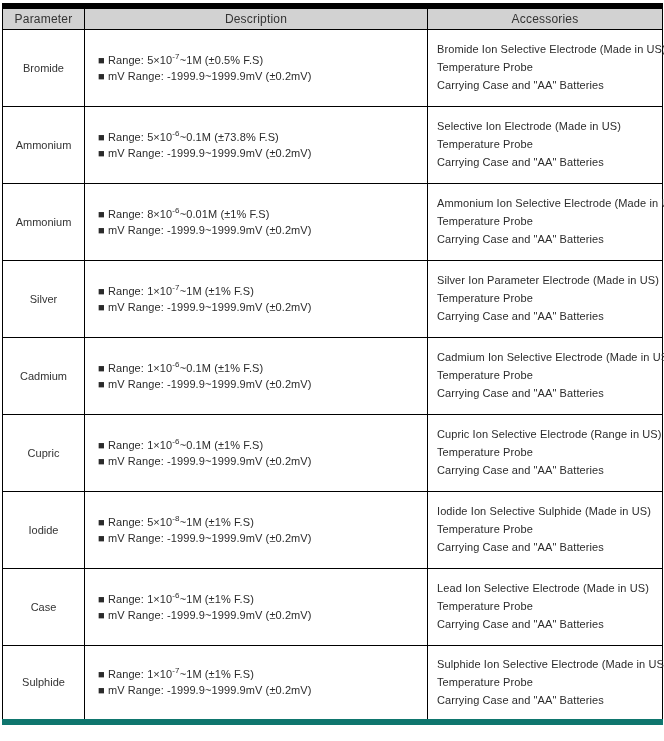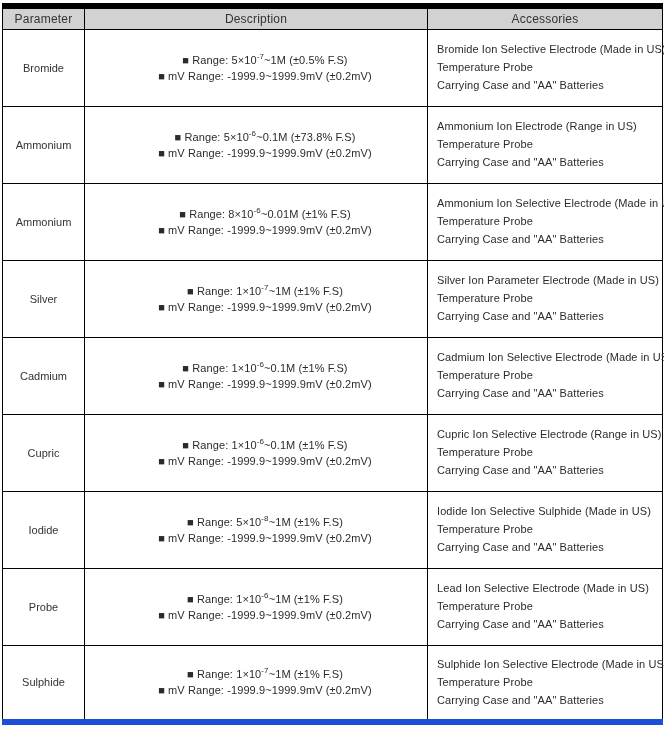--- a/index.html
+++ b/index.html
@@ -13,21 +13,21 @@
   .sheet {
     width: 664px;
     height: 741px;
     padding: 3px 2px 0 2px;
     background: #ffffff;
   }
   table.spec {
     width: 660px;
     border-collapse: collapse;
     border-top: 6px solid #000000;
-    border-bottom: 6px solid #1d4ed8;
+    border-bottom: 6px solid #0f766e;
     table-layout: fixed;
   }
   table.spec th, table.spec td {
     border: 1px solid #000000;
   }
   col.c-param { width: 82px; }
   col.c-desc  { width: 343px; }
   col.c-acc   { width: 235px; }
   th {
     background: #d2d2d2;
@@ -38,23 +38,22 @@
     text-align: center;
     letter-spacing: 0.2px;
   }
   td { height: 77px; vertical-align: middle; }
   td.param {
     text-align: center;
     font-size: 11px;
     color: #333333;
   }
   td.desc {
-    padding-left: 19px;
+    padding-left: 13px;
     font-size: 11px;
-    text-align: center;
   }
   td.desc .line {
     margin: 4px 0;
     letter-spacing: 0.1px;
     white-space: nowrap;
   }
   td.desc sup {
     font-size: 8px;
     line-height: 0;
   }
@@ -104,21 +103,21 @@
 
   <tr>
     <td class="param">
       <span>Ammonium</span>
     </td>
     <td class="desc">
       <div class="line"><span>■ Range: 5×10</span><sup>-6</sup><span>~0.1M (±73.8% F.S)</span></div>
       <div class="line">■ mV Range: -1999.9~1999.9mV (±0.2mV)</div>
     </td>
     <td class="acc">
-      <div class="acc-line">Ammonium Ion Electrode (Range in US)</div>
+      <div class="acc-line">Selective Ion Electrode (Made in US)</div>
       <div class="acc-line">Temperature Probe</div>
       <div class="acc-line">Carrying Case and "AA" Batteries</div>
     </td>
   </tr>
 
   <tr>
     <td class="param">
       <span>Ammonium</span>
     </td>
     <td class="desc">
@@ -187,21 +186,21 @@
     </td>
     <td class="acc">
       <div class="acc-line">Iodide Ion Selective Sulphide (Made in US)</div>
       <div class="acc-line">Temperature Probe</div>
       <div class="acc-line">Carrying Case and "AA" Batteries</div>
     </td>
   </tr>
 
   <tr>
     <td class="param">
-      <span>Probe</span>
+      <span>Case</span>
     </td>
     <td class="desc">
       <div class="line"><span>■ Range: 1×10</span><sup>-6</sup><span>~1M (±1% F.S)</span></div>
       <div class="line">■ mV Range: -1999.9~1999.9mV (±0.2mV)</div>
     </td>
     <td class="acc">
       <div class="acc-line">Lead Ion Selective Electrode (Made in US)</div>
       <div class="acc-line">Temperature Probe</div>
       <div class="acc-line">Carrying Case and "AA" Batteries</div>
     </td>

